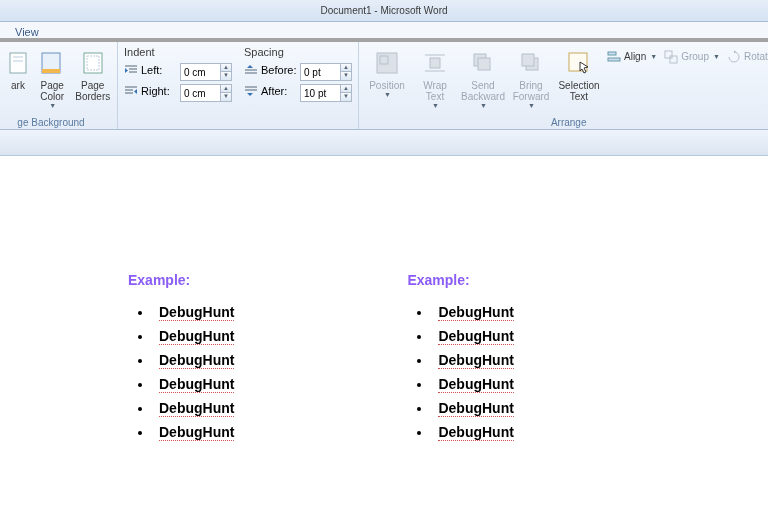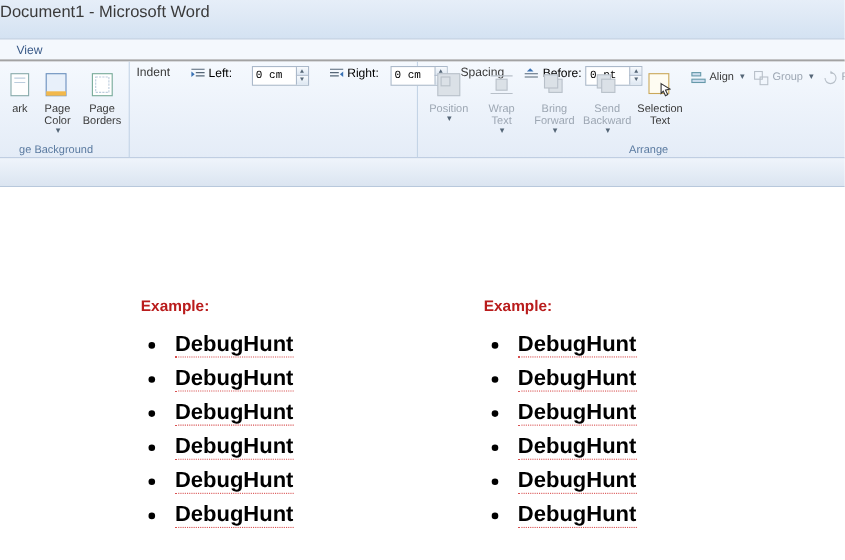--- a/index.html
+++ b/index.html
@@ -6,35 +6,36 @@
   body {
     margin: 0;
     font-family: "Segoe UI", Tahoma, sans-serif;
     font-size: 11px;
     background: #fff;
     width: 768px;
     height: 509px;
     overflow: hidden;
   }
   .titlebar {
-    height: 36px;
+    height: 22px;
     background: linear-gradient(#e6eef8, #d4e2f2);
+    text-align: center;
     line-height: 22px;
-    font-size: 15px;
+    font-size: 10px;
     color: #3a3a3a;
     border-bottom: 1px solid #a9bdd6;
   }
   .menubar {
     height: 20px;
     background: #f4f8fd;
     padding-left: 15px;
     color: #3a5a88;
     font-size: 11px;
     line-height: 20px;
-    border-bottom: 2px solid #a3a3a3;
+    border-bottom: 4px solid #a3a3a3;
   }
   .ribbon {
     height: 88px;
     background: linear-gradient(#f5f9fe, #e4ecf7);
     border-bottom: 1px solid #a9bdd6;
     display: flex;
     align-items: stretch;
   }
   .group {
     border-right: 1px solid #c4d4e6;
@@ -61,31 +62,30 @@
     font-size: 10px;
     color: #3a3a3a;
     padding-top: 2px;
     cursor: pointer;
     line-height: 1.1;
   }
   .big-btn .icon { width: 30px; height: 30px; margin-bottom: 2px; display:flex; align-items:center; justify-content:center;}
   .big-btn.disabled { color: #9da7b3; align-items: center; }
   .big-btn.disabled .icon svg * { stroke: #b8c0c9 !important; fill: #dbe1e7 !important; }
   .indent-spacing { display: flex; gap: 12px; flex:1; padding-top: 2px;}
-  .col { display: flex; flex-direction: row; gap: 18px; }
+  .col { display: flex; flex-direction: column; gap: 3px; }
   .col-title { font-size: 11px; color: #3a3a3a; margin-bottom: 2px;}
   .field-row { display: flex; align-items: flex-start; gap: 4px; }
   .field-row .lbl { display: flex; align-items: center; gap: 3px; width: 52px; font-size: 11px;}
   .spin-input {
     width: 52px; height: 18px;
     background: #fff; border: 1px solid #abb9ca;
     display: flex; align-items: center; justify-content: space-between;
     padding-left: 3px;
     font-size: 10px;
-    font-family: Liberation Mono, monospace;
   }
   .spin-btns { display: flex; flex-direction: column; width: 11px;}
   .spin-btns span {
     height: 8px; background: linear-gradient(#f7fafd,#dde7f2);
     border-left: 1px solid #abb9ca; font-size: 6px; text-align: center; line-height: 7px; color:#567; cursor:pointer;
   }
   .spin-btns span:first-child { border-bottom: 1px solid #abb9ca;}
   .arrange-right {
     display: flex; gap: 1px; padding-top:3px; padding-left:3px;
     font-size: 10px; color: #3a3a3a;
@@ -103,34 +103,34 @@
     position: relative;
     padding-top: 100px;
   }
   .columns {
     display: flex;
     gap: 150px;
     padding-left: 105px;
   }
   .col-content { }
   .col-content h3 {
-    margin: 0 0 16px 0;
+    margin: 16px 0 16px 0;
     font-family: Verdana, sans-serif;
     font-size: 14px;
     font-weight: bold;
-    color: #b91c1c;
+    color: #8b5cf6;
     padding-left: 23px;
   }
   .col-content ul {
     margin: 0; padding: 0 0 0 48px;
     list-style: disc;
   }
   .col-content li {
     font-family: Verdana, sans-serif;
-    font-size: 20px;
+    font-size: 14px;
     font-weight: bold;
     color: #000;
     margin-bottom: 8px;
     padding-left: 6px;
   }
   .col-content li span {
     border-bottom: 1.5px dotted #d85050;
     padding-bottom: 0px;
   }
   .drop-arrow { font-size: 7px; color: #567; margin-left:1px;}
@@ -243,20 +243,39 @@
               <span>Before:</span>
             </span>
           <div class="spin-input">
               <span>0 pt</span>
               <div class="spin-btns">
                 <span>▲</span>
                 <span>▼</span>
               </div>
             </div>
         </div>
+        <div class="field-row">
+          <span class="lbl">
+              <span class="mini-icon">
+                <svg width="14" height="12">
+                  <line x1="1" y1="2" x2="13" y2="2" stroke="#567"></line>
+                  <line x1="1" y1="5" x2="13" y2="5" stroke="#567"></line>
+                  <polygon points="3,8 6,11 9,8" fill="#3a72b5"></polygon>
+                </svg>
+              </span>
+              <span>After:</span>
+            </span>
+          <div class="spin-input">
+              <span>10 pt</span>
+              <div class="spin-btns">
+                <span>▲</span>
+                <span>▼</span>
+              </div>
+            </div>
+        </div>
       </div>
     </div>
   </div>
 
   <div class="group" style="flex:1; border-right:none">
     <div style="display:flex; flex:1">
       <div class="big-buttons">
         <div class="big-btn disabled">
           <div class="icon">
               <svg width="26" height="26">
@@ -275,37 +294,37 @@
                 <line x1="3" y1="21" x2="23" y2="21" stroke="#9ab"></line>
               </svg>
             </div>
           <span style="white-space:pre-line">Wrap
 Text</span>
             <span class="drop-arrow">▼</span>
         </div>
         <div class="big-btn disabled">
           <div class="icon">
               <svg width="26" height="26">
+                <rect x="4" y="4" width="12" height="12" fill="#f3f6fa" stroke="#9ab"></rect>
+                <rect x="8" y="8" width="12" height="12" fill="#e8edf3" stroke="#9ab"></rect>
+              </svg>
+            </div>
+          <span style="white-space:pre-line">Send
+Backward</span>
+            <span class="drop-arrow">▼</span>
+        </div>
+        <div class="big-btn disabled">
+          <div class="icon">
+              <svg width="26" height="26">
                 <rect x="8" y="8" width="12" height="12" fill="#e8edf3" stroke="#9ab"></rect>
                 <rect x="4" y="4" width="12" height="12" fill="#f3f6fa" stroke="#9ab"></rect>
               </svg>
             </div>
           <span style="white-space:pre-line">Bring
 Forward</span>
-            <span class="drop-arrow">▼</span>
-        </div>
-        <div class="big-btn disabled">
-          <div class="icon">
-              <svg width="26" height="26">
-                <rect x="4" y="4" width="12" height="12" fill="#f3f6fa" stroke="#9ab"></rect>
-                <rect x="8" y="8" width="12" height="12" fill="#e8edf3" stroke="#9ab"></rect>
-              </svg>
-            </div>
-          <span style="white-space:pre-line">Send
-Backward</span>
             <span class="drop-arrow">▼</span>
         </div>
         <div class="big-btn">
           <div class="icon">
               <svg width="26" height="26">
                 <rect x="3" y="3" width="18" height="18" fill="#fefcf2" stroke="#caa85a"></rect>
                 <polygon points="14,12 22,17 18,18 20,22 18,23 16,19 14,21" fill="#fff" stroke="#333"></polygon>
               </svg>
             </div>
           <span style="white-space:pre-line">Selection

